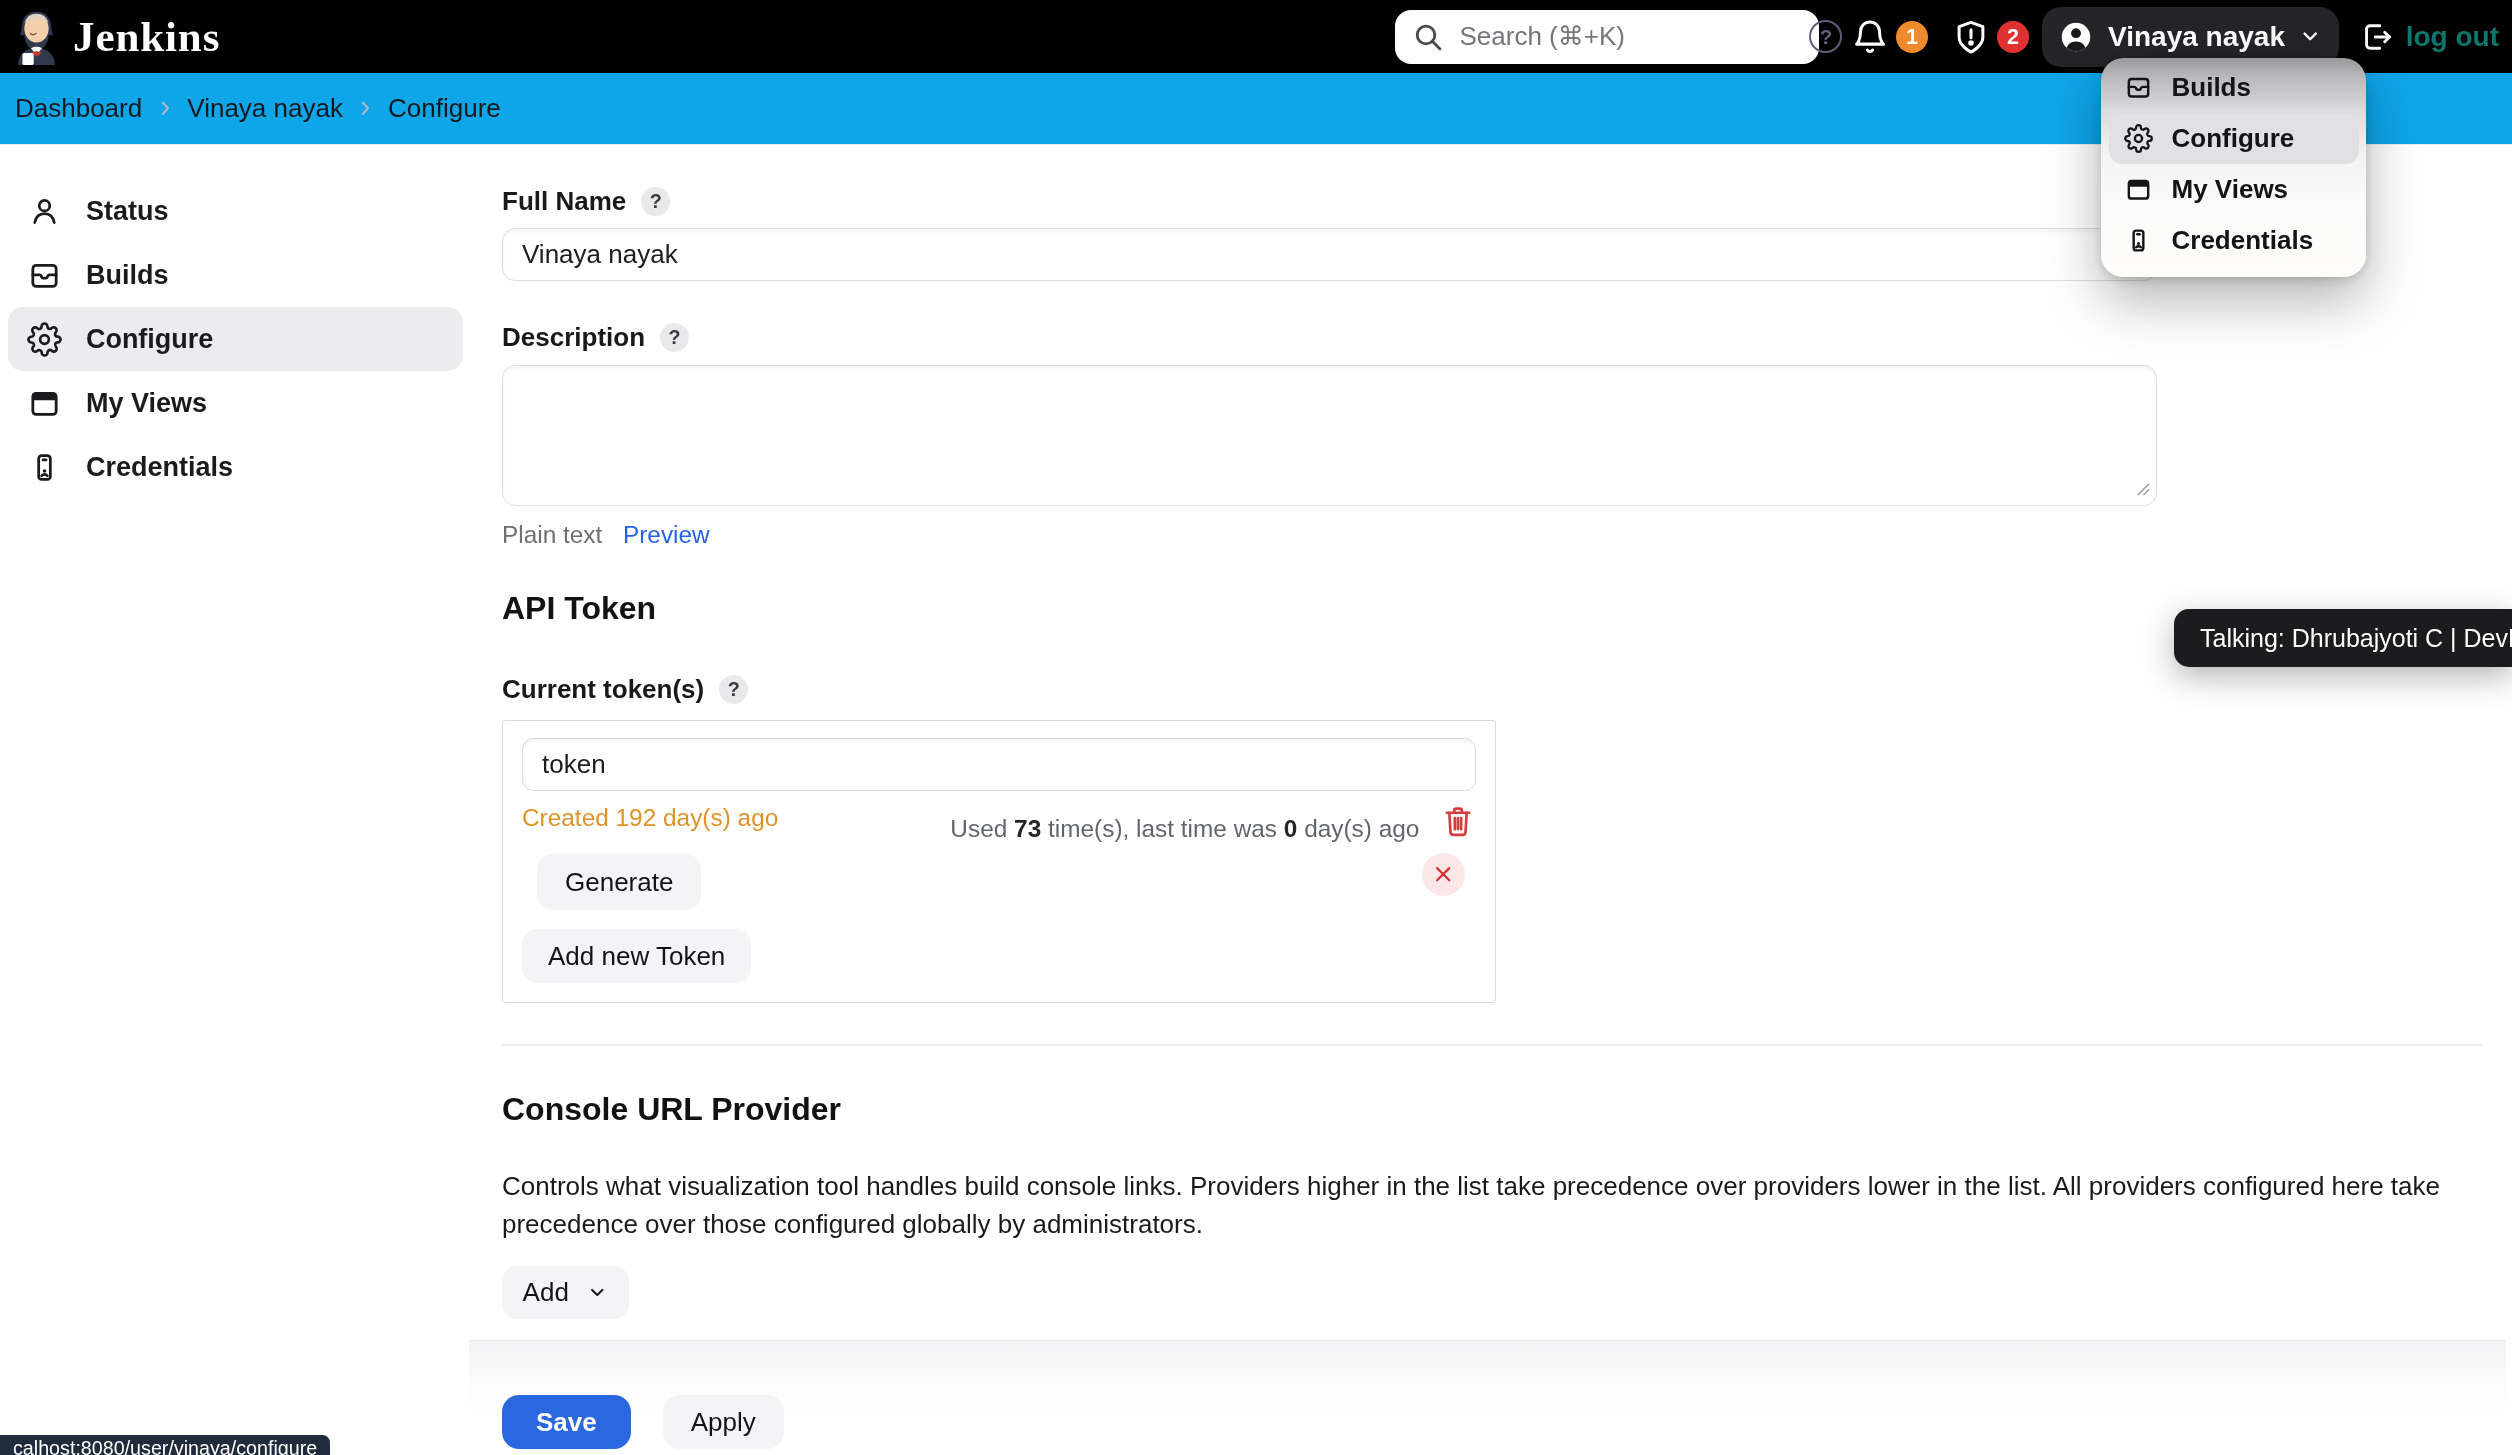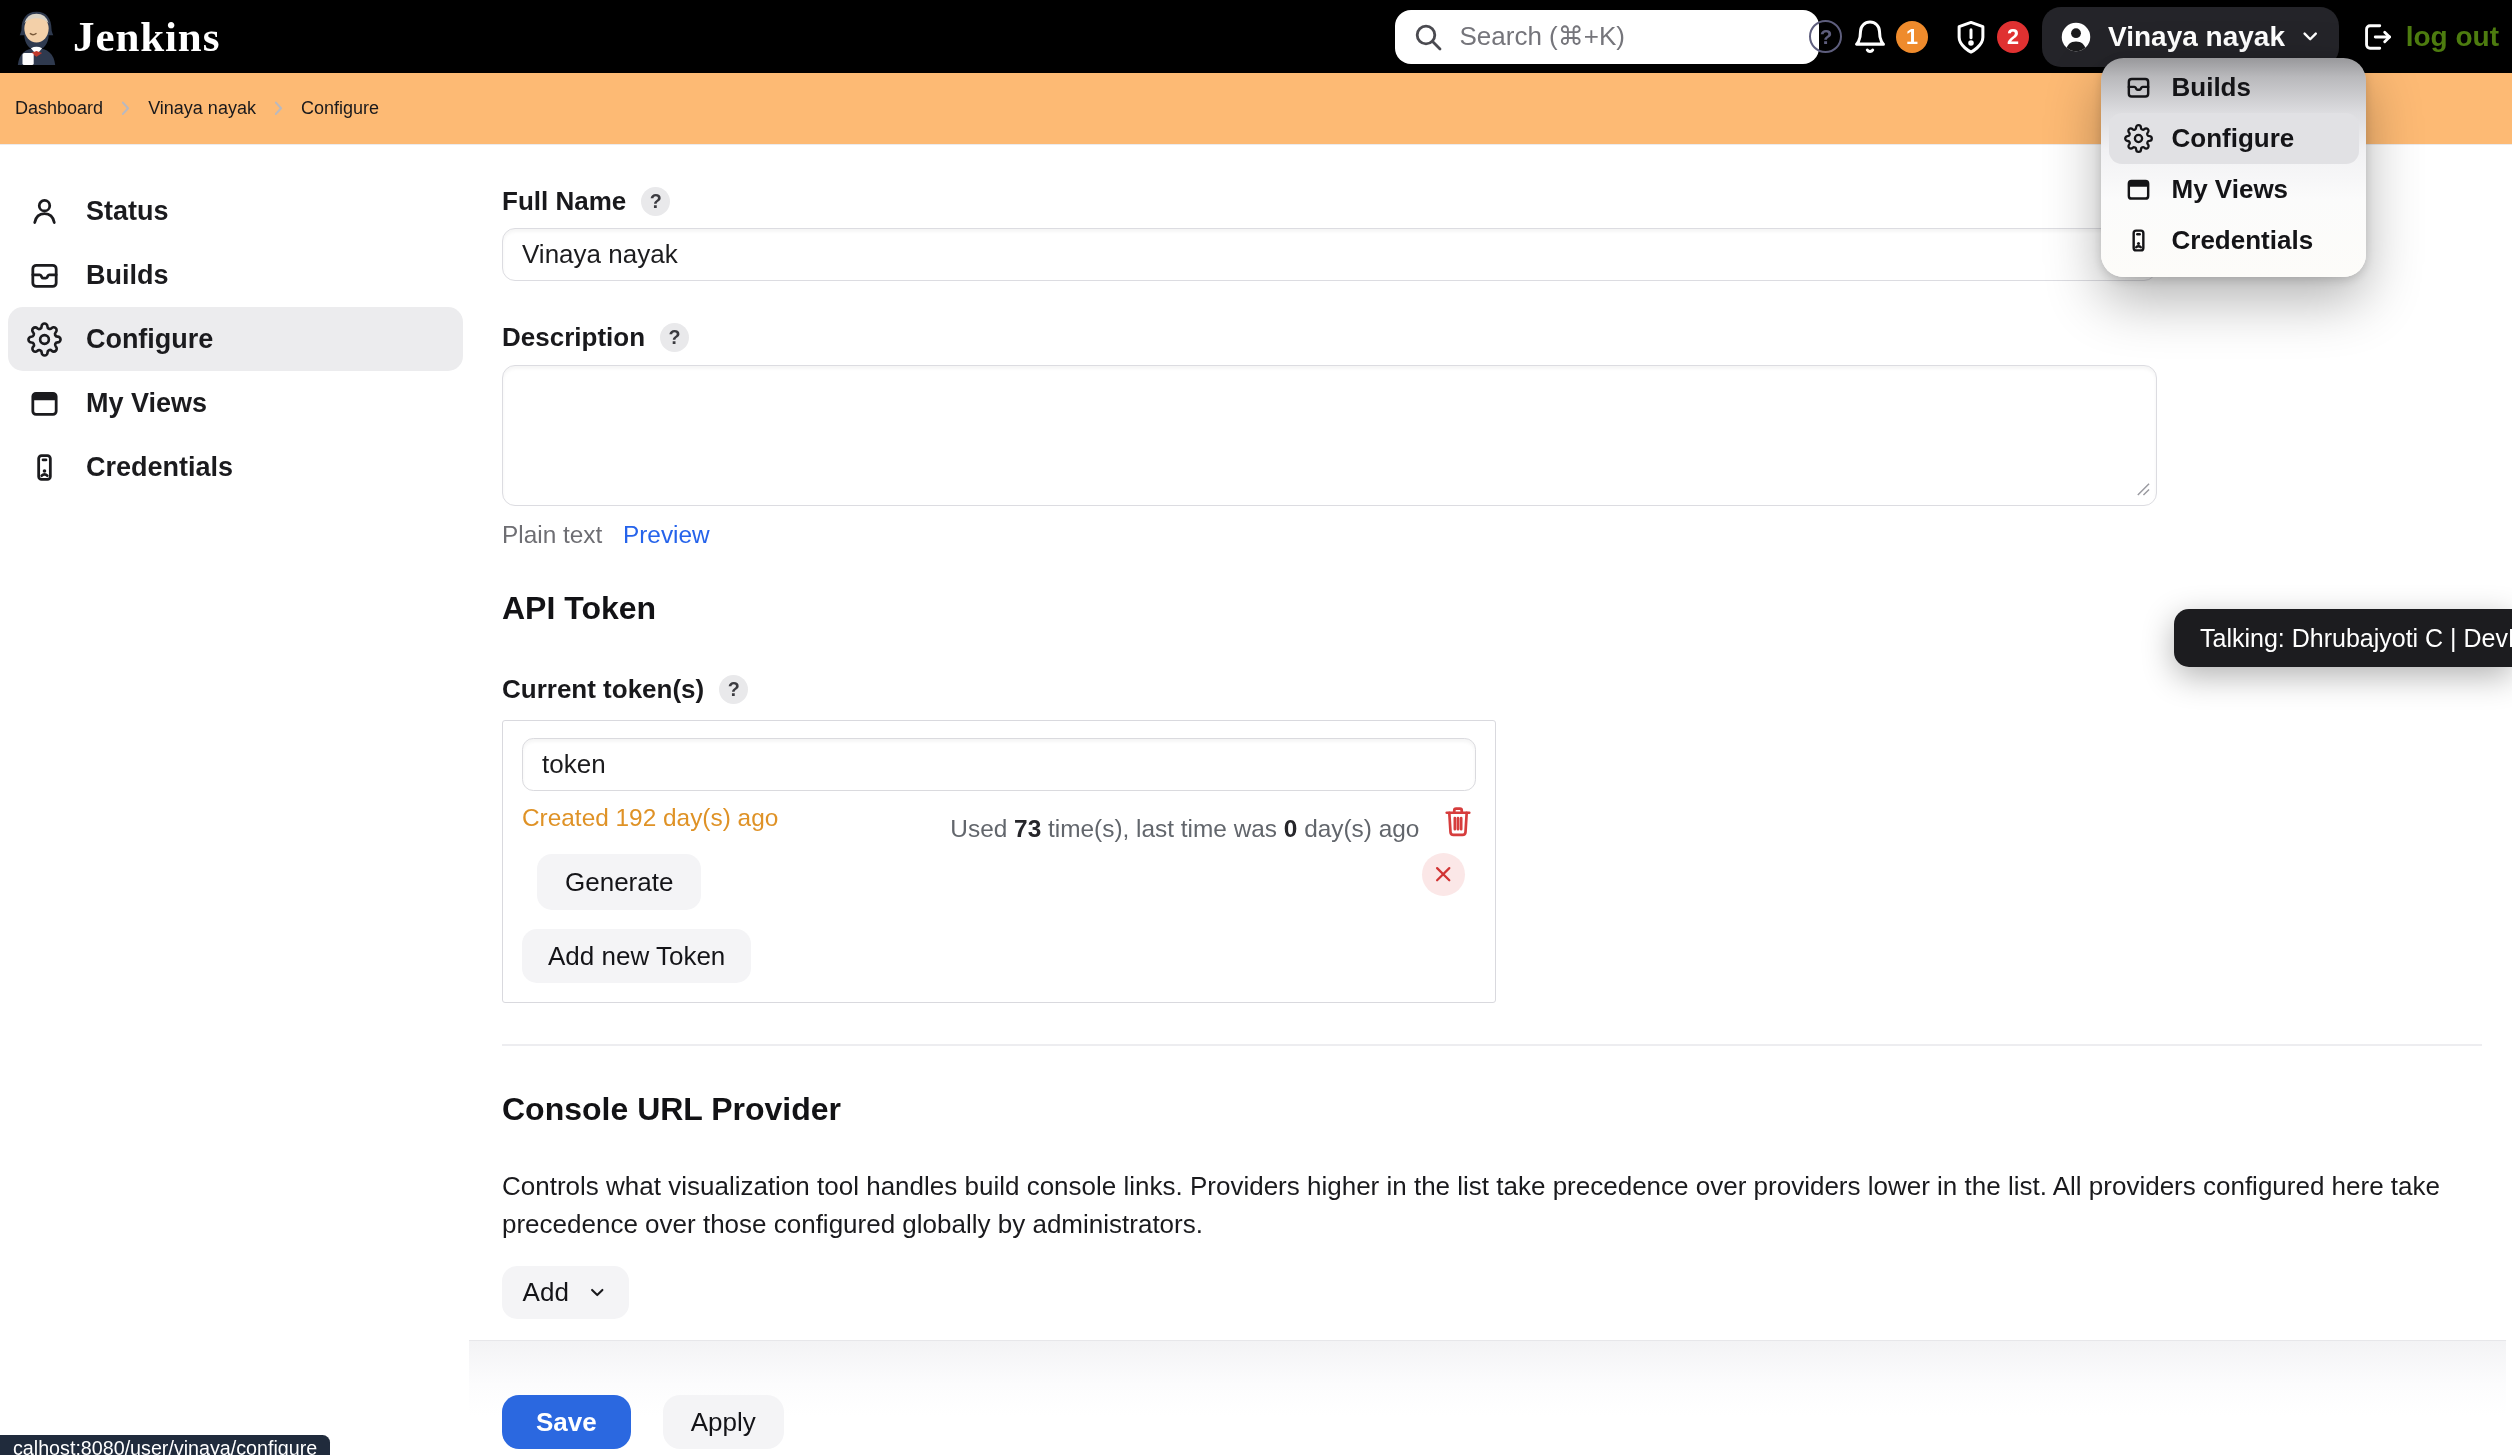--- a/index.html
+++ b/index.html
@@ -50,26 +50,26 @@
     display:flex; align-items:center; justify-content:center;
   }
   .badge.orange { background:#ef8b2c; }
   .badge.red { background:#e03131; }
   .userbtn {
     height:60px; background:#242429; border-radius:19px;
     display:flex; align-items:center; gap:13px; padding:0 17px 0 15px;
     margin-right:19px; color:#fff; font-size:28px; font-weight:600;
     cursor:pointer;
   }
-  .logout { display:flex; align-items:center; gap:11.3px; color:#4d7c0f; font-size:28px; font-weight:600; cursor:pointer; }
+  .logout { display:flex; align-items:center; gap:11.3px; color:#0f766e; font-size:28px; font-weight:600; cursor:pointer; }
   
   .breadcrumbs {
-    height:72px; background:#fdba74; border-bottom:0.9px solid #ebebee;
+    height:72px; background:#0ea5e9; border-bottom:0.9px solid #ebebee;
     display:flex; align-items:center; gap:11.3px; padding:0 15px;
-    font-size:18px;
+    font-size:26px;
   }
   .crumb { font-weight:500; color:#19191c; cursor:pointer; }
   .crumb-sep { display:flex; align-items:center; }
   
   .layout { display:flex; height:1311px; }
   .sidebar { width:469px; flex:none; padding-top:34px; }
   .snav-item {
     height:64px; margin:0 5.6px 0 7.5px; border-radius:15px;
     display:flex; align-items:center; gap:24.4px; padding-left:19px;
     font-size:27px; font-weight:600; color:#1b1b1e; cursor:pointer;

